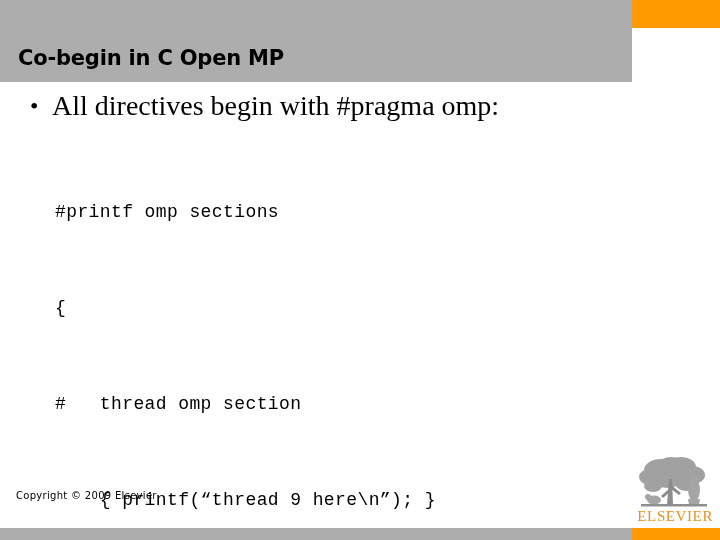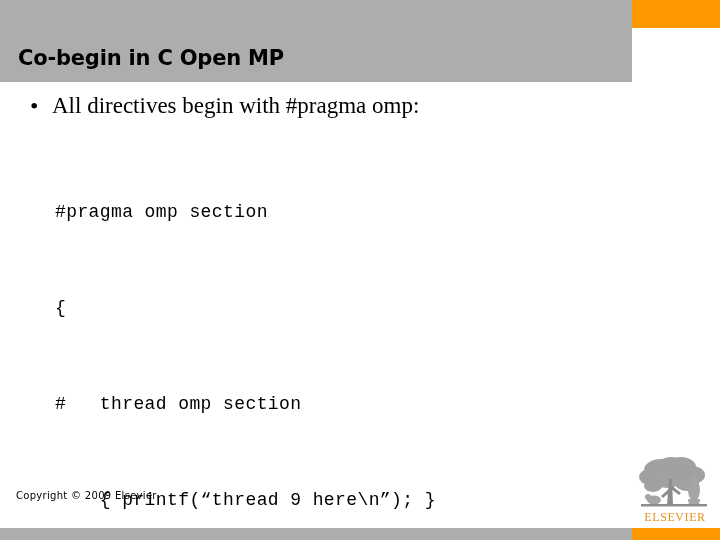--- a/index.html
+++ b/index.html
@@ -75,21 +75,21 @@
     width: 22px;
     flex: 0 0 22px;
     font-size: 24px;
     line-height: 32px;
     color: #000;
     text-align: left;
   }
   .bullet-text {
     flex: 1 1 auto;
     font-family: "Liberation Serif", serif;
-    font-size: 23px;
+    font-size: 28px;
     line-height: 32px;
     color: #000000;
   }
 
   .bullet-one .bullet-text { white-space: nowrap; }
 
   .code-block {
     margin: 10px 0 0 0;
     padding-left: 55px;
     font-family: "Liberation Mono", monospace;
@@ -137,23 +137,23 @@
     top: 455px;
     width: 76px;
     height: 72px;
   }
   .logo svg { display: block; }
   .logo-wordmark {
     position: absolute;
     left: 0;
     bottom: 2px;
     width: 76px;
-    text-align: center;
+    text-align: right;
     font-family: "Liberation Serif", serif;
-    font-size: 12px;
+    font-size: 15px;
     letter-spacing: 0.6px;
     color: #e8921f;
     font-weight: normal;
   }
 </style>
 </head>
 <body>
 
 <div class="slide">
 
@@ -163,21 +163,21 @@
   <div class="title">Co-begin in C Open MP</div>
 
   <div class="content">
 
     <div class="bullet-row bullet-one">
       <span class="bullet-mark">•</span>
       <span class="bullet-text">All directives begin with #pragma omp:</span>
     </div>
 
     <div class="code-block">
-      <div class="code-line">#pragma omp section</div>
+      <div class="code-line">#printf omp sections</div>
       <div class="code-line">{</div>
       <div class="code-line">#   thread omp section</div>
       <div class="code-line">    { printf(“thread 9 here\n”); }</div>
       
       
       
     </div>
 
   </div>
 

